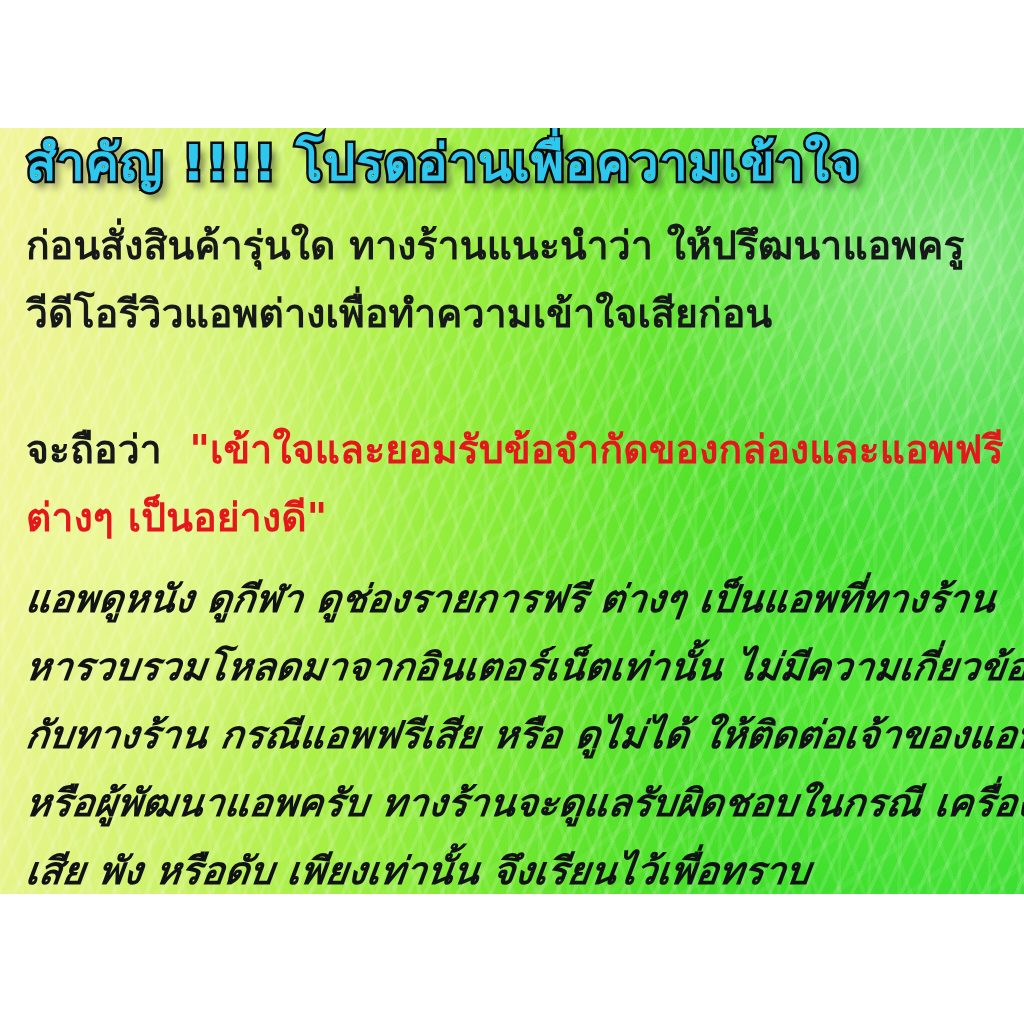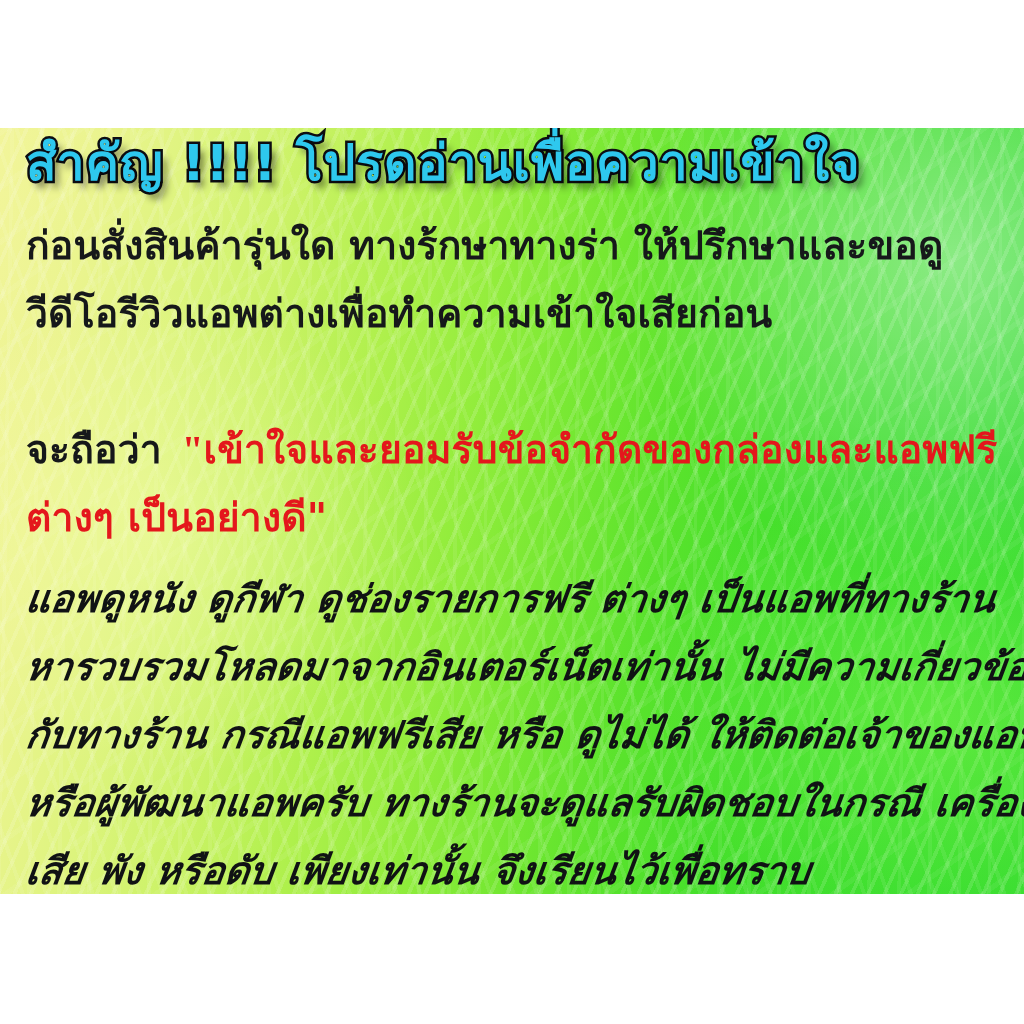--- a/index.html
+++ b/index.html
@@ -105,21 +105,21 @@
   }
 
   .body1{
     font-size:39px;
     color:#16181a;
     letter-spacing:.2px;
   }
   .b1{top:98px;}
   .b2{top:166px;text-align:right;}
   .b3{top:234px;}
-  .b4{top:302px;font-family:Liberation Serif, serif;}
+  .b4{top:302px;}
   .b5{top:370px;}
 
   .redtxt{color:#e4171c;}
 
   .body2{
     font-size:38px;
     color:#101214;
     font-style:italic;
     transform:skewX(-7deg);
     transform-origin:left center;
@@ -143,21 +143,21 @@
     <div class="rays rayC"></div>
     <div class="rays rayD"></div>
     <div class="glowA"></div>
     <div class="glowB"></div>
     <div class="glowC"></div>
 
     <div id="content">
 
       <div class="line headline">สำคัญ !!!! โปรดอ่านเพื่อความเข้าใจ</div>
 
-      <div class="line body1 b1">ก่อนสั่งสินค้ารุ่นใด ทางร้กษาทางร่า ให้ปรึกษาและขอดู</div>
+      <div class="line body1 b1">ก่อนสั่งสินค้ารุ่นใด ทางร้านแนะนำว่า ให้ปรึฒนาแอพครู</div>
 
       <div class="line body1 b2">วีดีโอรีวิวแอพต่างเพื่อทำความเข้าใจเสียก่อน</div>
 
 
       <div class="line body1 b4"><span>จะถือว่า</span><span>&nbsp;&nbsp;</span><span class="redtxt">"เข้าใจและยอมรับข้อจำกัดของกล่องและแอพฟรี</span></div>
 
       <div class="line body1 b5 redtxt">ต่างๆ เป็นอย่างดี"</div>
 
       <div class="line body2 c1">แอพดูหนัง ดูกีฬา ดูช่องรายการฟรี ต่างๆ เป็นแอพที่ทางร้าน</div>
 

